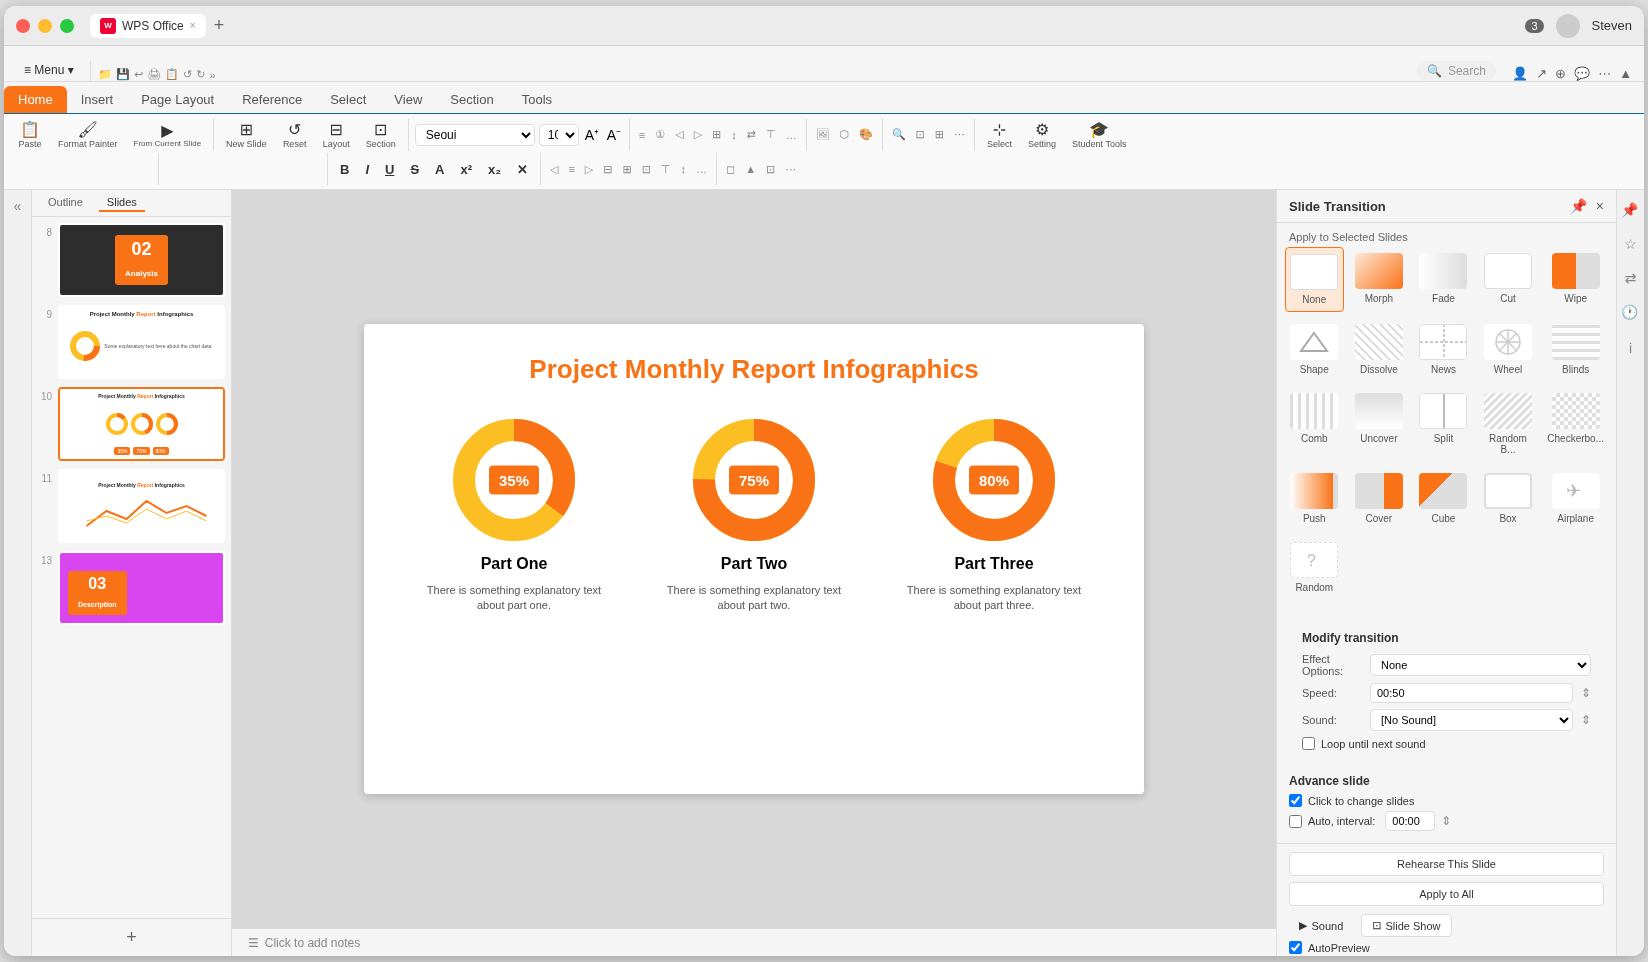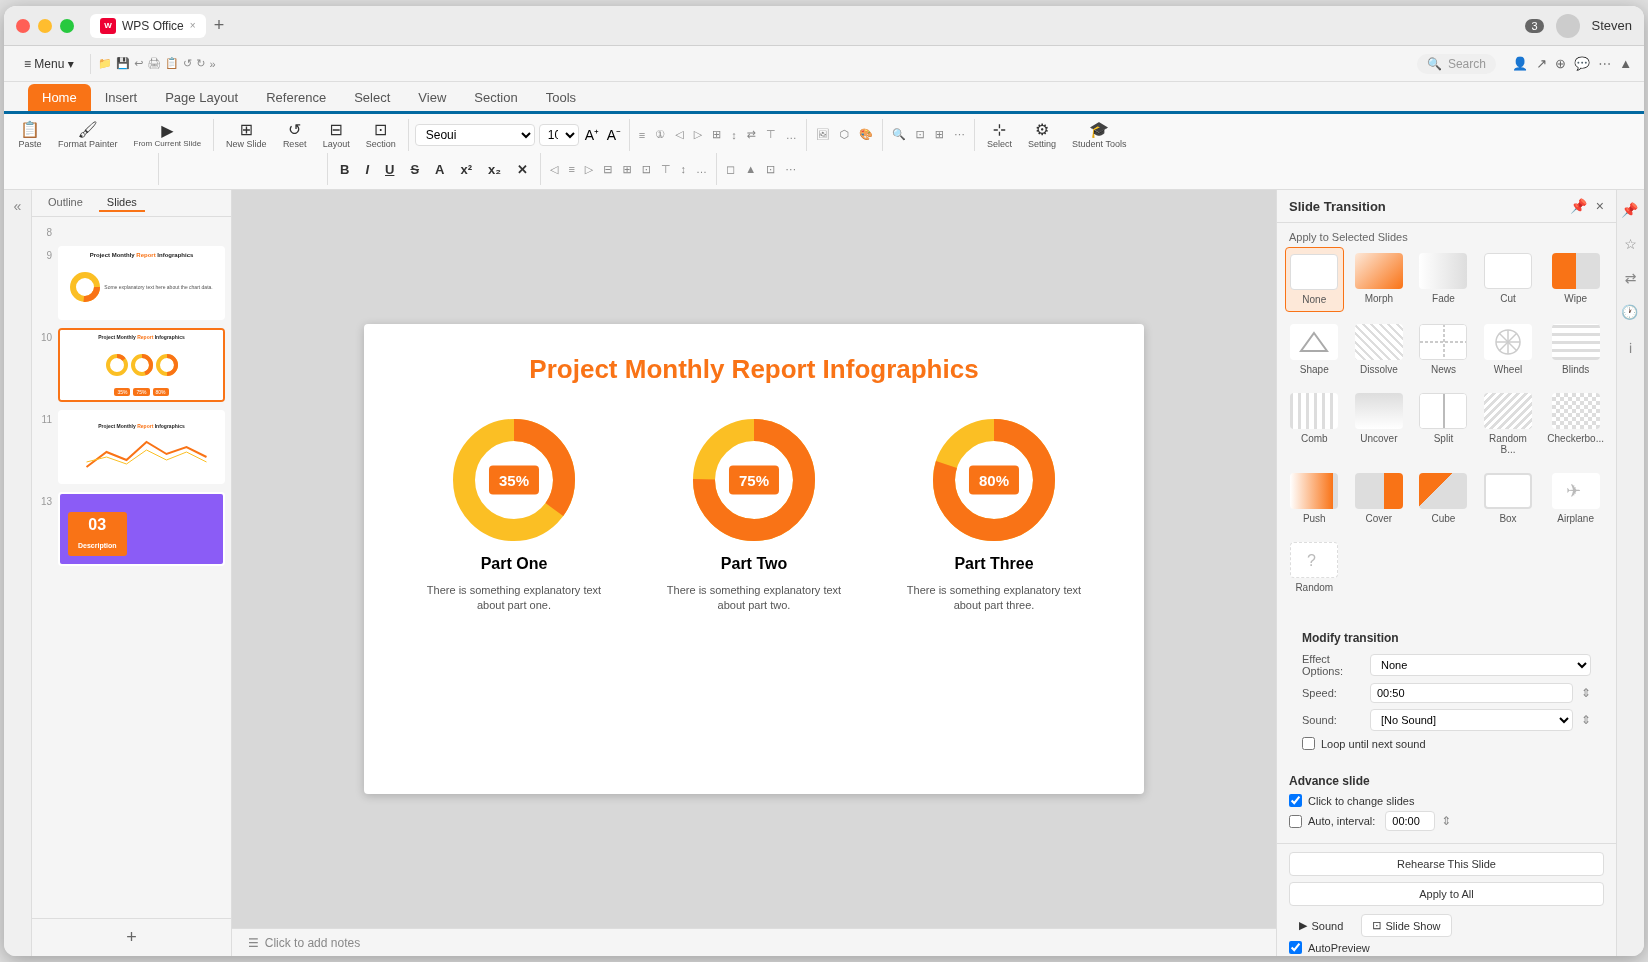--- a/index.html
+++ b/index.html
@@ -19,28 +19,28 @@
     .tab-item { display: flex; align-items: center; gap: 6px; background: #fff; border-radius: 6px; padding: 4px 10px; font-size: 12px; color: #333; }
     .tab-item .app-icon { width: 16px; height: 16px; background: #e03; border-radius: 3px; display: flex; align-items: center; justify-content: center; color: white; font-size: 8px; font-weight: bold; }
     .tab-close { color: #999; cursor: pointer; font-size: 10px; }
     .tab-add { background: transparent; border: none; font-size: 18px; color: #666; cursor: pointer; }
     .titlebar-right { display: flex; align-items: center; gap: 12px; margin-left: auto; }
     .badge { background: #666; color: white; border-radius: 10px; padding: 1px 6px; font-size: 11px; }
     .user-name { font-size: 13px; color: #333; }
     .user-avatar { width: 24px; height: 24px; border-radius: 50%; background: #ccc; }
 
     
-    .menubar { background: #f5f5f5; height: 36px; display: flex; align-items: center; padding: 0 12px; border-bottom: 1px solid #ddd; flex-shrink: 0; gap: 4px; }
+    .menubar { background: #f5f5f5; height: 36px; display: flex; align-items: flex-end; padding: 0 12px; border-bottom: 1px solid #ddd; flex-shrink: 0; gap: 4px; }
     .menu-item { padding: 4px 8px; border-radius: 4px; cursor: pointer; font-size: 12px; color: #333; }
     .menu-sep { flex: 1; }
     .menu-search { display: flex; align-items: center; background: #efefef; border-radius: 12px; padding: 3px 10px; gap: 6px; color: #999; font-size: 12px; }
     .menubar-right { display: flex; align-items: center; gap: 8px; margin-left: 12px; }
 
     
-    .ribbon-tabs { background: #f5f5f5; height: 32px; display: flex; align-items: flex-end; padding: 0 24px; border-bottom: 3px solid #0369a1; flex-shrink: 0; }
+    .ribbon-tabs { background: #f5f5f5; height: 32px; display: flex; align-items: flex-end; padding: 0 0; border-bottom: 1px solid #0369a1; flex-shrink: 0; }
     .ribbon-tab { padding: 6px 14px; cursor: pointer; font-size: 13px; color: #555; border-radius: 6px 6px 0 0; }
     .ribbon-tab.active { background: #f97316; color: white; }
 
     
     .toolbar { background: #f9f9f9; border-bottom: 1px solid #ddd; flex-shrink: 0; padding: 4px 8px; display: flex; flex-direction: column; gap: 2px; }
     .toolbar-row { display: flex; align-items: center; gap: 4px; flex-wrap: nowrap; }
     .tb-btn { display: flex; flex-direction: column; align-items: center; justify-content: center; padding: 2px 6px; border-radius: 4px; cursor: pointer; font-size: 10px; color: #333; min-width: 36px; }
     .tb-icon { font-size: 16px; }
     .tb-label { font-size: 9px; color: #555; }
     .tb-sep { width: 1px; height: 32px; background: #ddd; margin: 0 2px; }
@@ -325,20 +325,25 @@
     <div class="slides-panel">
       <div class="slides-tabs">
         <div class="slides-tab">Outline</div>
         <div class="slides-tab active">Slides</div>
       </div>
 
       <div class="slides-list">
 
         <div class="slide-item">
           <span class="slide-num">8</span>
+          <div class="slide-thumb">
+            <div class="slide-thumb-inner" style="background:#2d2d2d; position:relative;">
+              <div style="background:#f97316; color:white; font-size:18px; font-weight:bold; border-radius:3px; padding:4px 10px; text-align:center;">02<br><span style="font-size:8px;">Analysis</span></div>
+            </div>
+          </div>
         </div>
 
         <div class="slide-item">
           <span class="slide-num">9</span>
           <div class="slide-thumb">
             <div class="slide-thumb-inner" style="background:white; padding:4px; display:flex; flex-direction:column;">
               <div style="font-size:6px; font-weight:bold; color:#222; margin-bottom:2px;">Project Monthly <span style="color:#f97316">Report</span> Infographics</div>
               <div style="display:flex; gap:4px; align-items:center; flex:1;">
                 <svg width="30" height="30" viewBox="0 0 30 30">
                   <circle cx="15" cy="15" r="12" fill="none" stroke="#fbbf24" stroke-width="6"></circle>
@@ -388,21 +393,21 @@
                 <polyline points="10,30 30,25 50,32 70,18 90,28 110,20 130,30" fill="none" stroke="#fbbf24" stroke-width="1"></polyline>
               </svg>
             </div>
           </div>
         </div>
 
 
         <div class="slide-item">
           <span class="slide-num">13</span>
           <div class="slide-thumb">
-            <div class="slide-thumb-inner" style="background:#8b5cf6; position:relative;">
+            <div class="slide-thumb-inner" style="background:#d946ef; position:relative;">
               <div style="background:#f97316; color:white; font-size:16px; font-weight:bold; border-radius:3px; padding:4px 10px; text-align:center; position:absolute; bottom:8px; left:8px;">03<br><span style="font-size:7px;">Description</span></div>
             </div>
           </div>
         </div>
 
       </div>
 
       <div class="add-slide">
         <span style="font-size:18px; color:#666;">+</span>
       </div>

